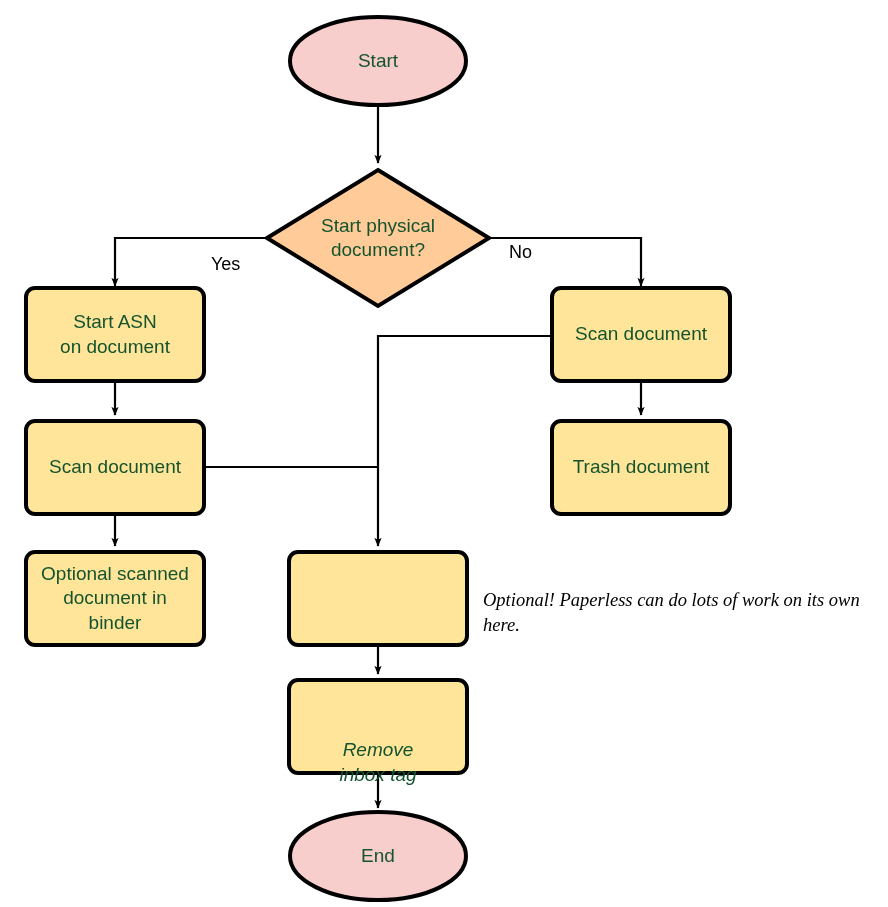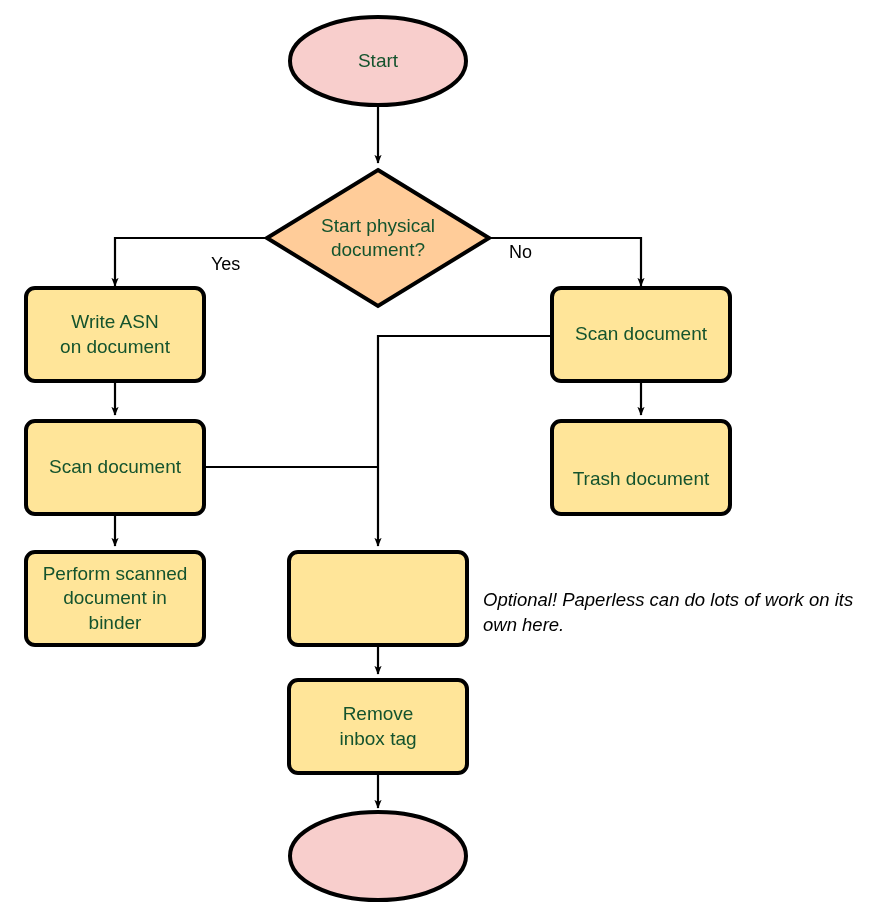--- a/index.html
+++ b/index.html
@@ -42,21 +42,21 @@
     position: absolute;
     color: #000000;
     font-family: "Liberation Sans", sans-serif;
     font-size: 18px;
     line-height: 1.2;
     white-space: nowrap;
   }
   .side-note {
     position: absolute;
     color: #000000;
-    font-family: Liberation Sans, sans-serif;
+    font-family: Liberation Serif, serif;
     font-style: italic;
     font-size: 18.5px;
     line-height: 1.35;
     width: 402px;
   }
 </style>
 </head>
 <body>
 
 <div id="flowchart-canvas">
@@ -110,37 +110,38 @@
     <rect x="289" y="680" width="178" height="93" rx="9" ry="9" fill="#ffe599" stroke="#000000" stroke-width="4"></rect>
 
     <ellipse cx="378" cy="856" rx="88" ry="44" fill="#f8cecc" stroke="#000000" stroke-width="4"></ellipse>
   </svg>
 
   <div class="node-label" style="left:290px; top:17px; width:176px; height:88px;">Start</div>
 
   <div class="node-label" style="left:288px; top:196px; width:180px; height:84px;">Start physical
 document?</div>
 
-  <div class="node-label" style="left:26px; top:288px; width:178px; height:93px;">Write ASN
+  <div class="node-label" style="left:26px; top:288px; width:178px; height:93px;">Start ASN
 on document</div>
 
   <div class="node-label" style="left:26px; top:421px; width:178px; height:93px;">Scan document</div>
 
-  <div class="node-label" style="left:26px; top:552px; width:178px; height:93px;">Perform scanned
+  <div class="node-label" style="left:26px; top:552px; width:178px; height:93px;">Optional scanned
 document in
 binder</div>
 
   <div class="node-label" style="left:552px; top:421px; width:178px; height:93px; top:288px;">Scan document</div>
 
-  <div class="node-label" style="left:552px; top:433px; width:178px; height:93px;text-align:center;">Trash document</div>
+  <div class="node-label" style="left:552px; top:421px; width:178px; height:93px;text-align:center;">Trash document</div>
 
 
-  <div class="node-label" style="left:289px; top:680px; width:178px; height:93px;">Remove
+  <div class="node-label" style="left:289px; top:716px; width:178px; height:93px;font-style:italic;">Remove
 inbox tag</div>
 
+  <div class="node-label" style="left:290px; top:812px; width:176px; height:88px;">End</div>
 
   <div class="edge-label" style="left:211px; top:210px;margin-top:44px;">Yes</div>
 
   <div class="edge-label" style="left:509px; top:210px;margin-top:32px;">No</div>
 
   <div class="side-note" style="left:483px; top:588px;">Optional! Paperless can do lots of work on its own here.</div>
 
 </div>
 
 </body></html>

